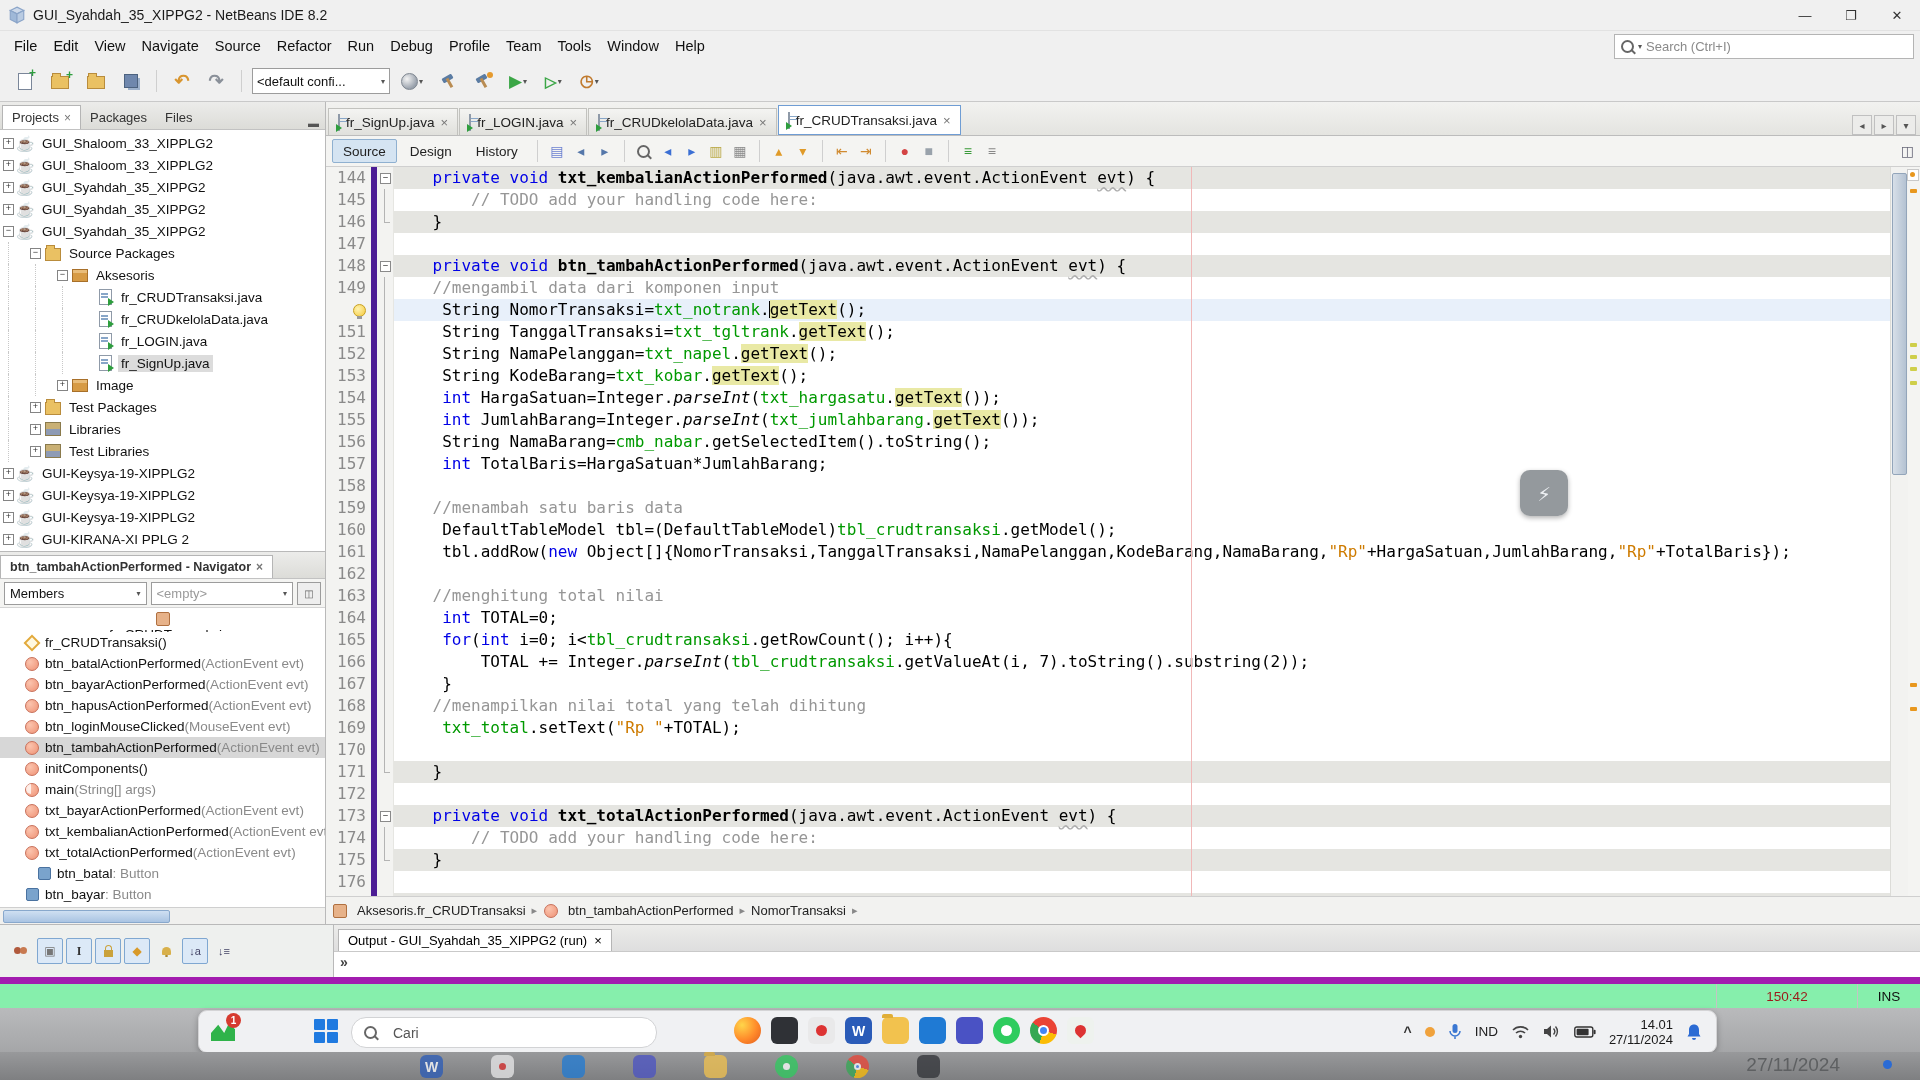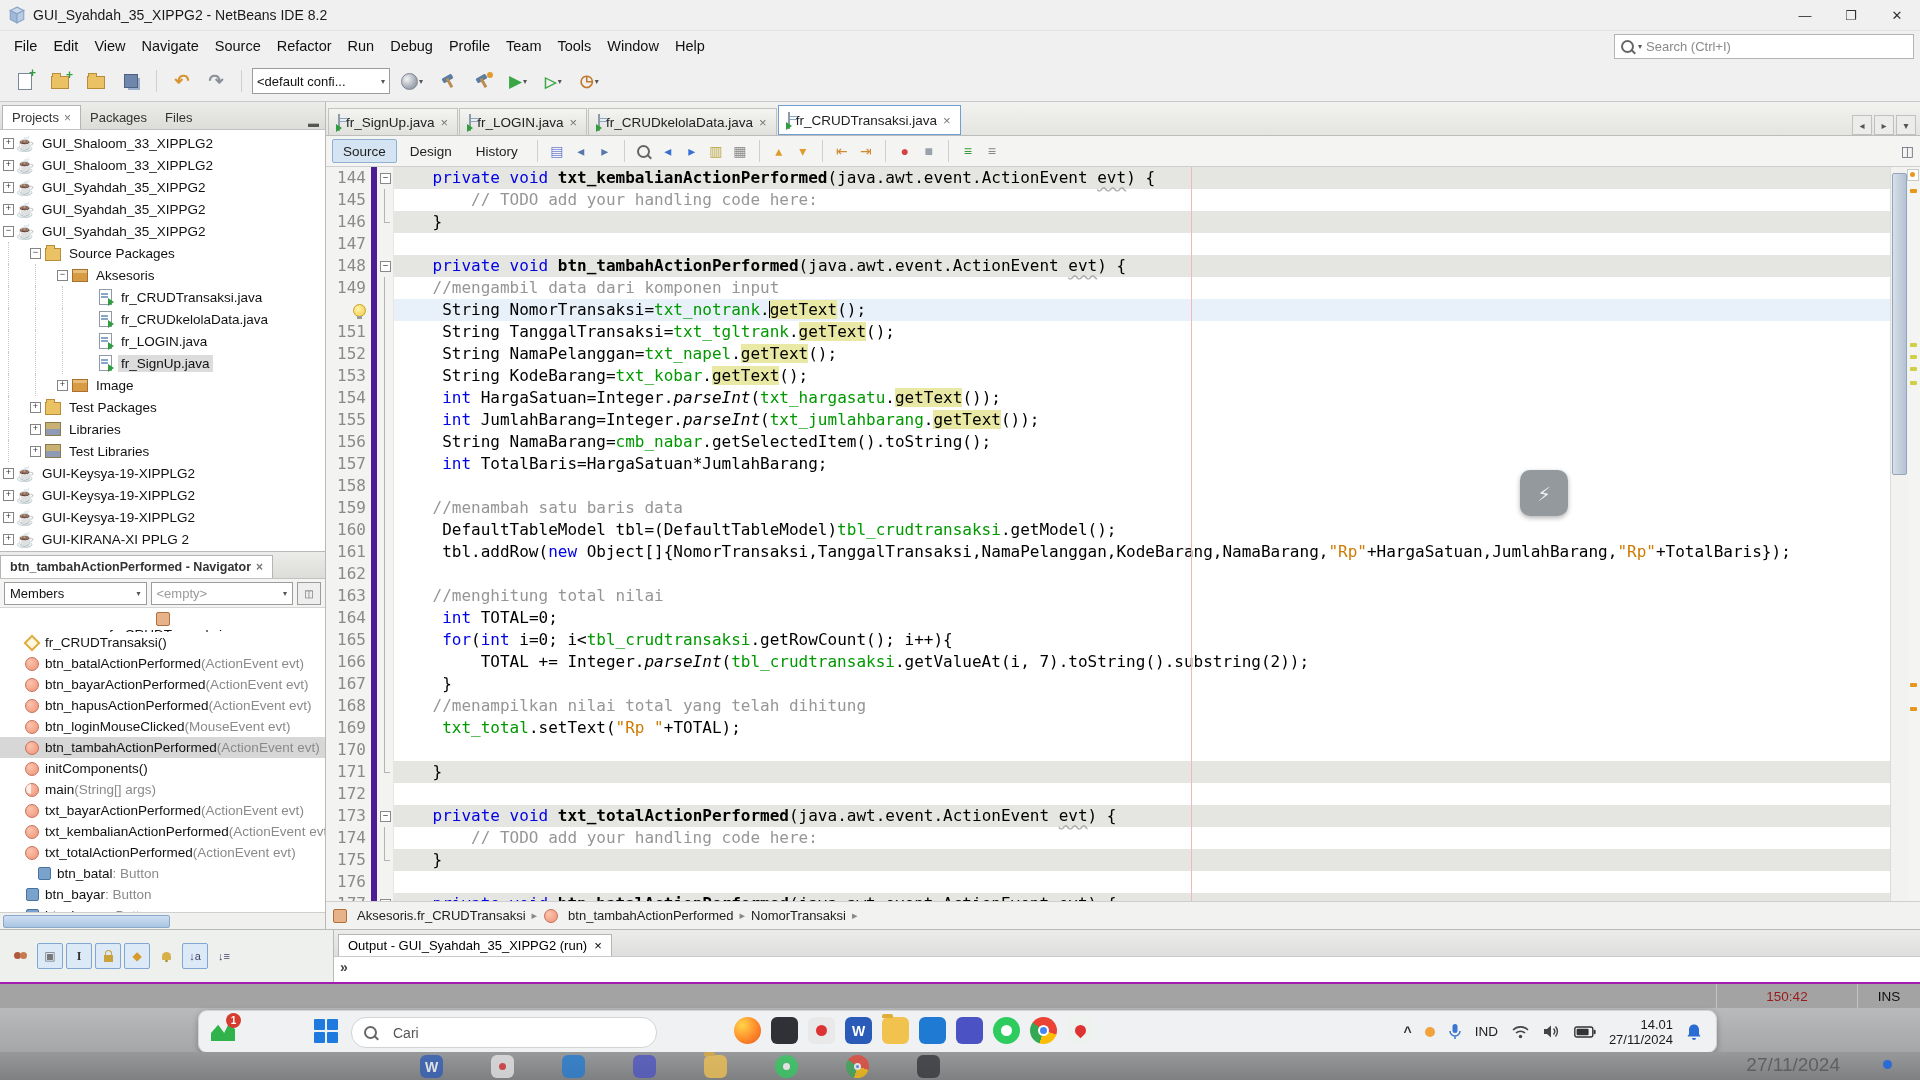--- a/index.html
+++ b/index.html
@@ -140,21 +140,21 @@
   .ppl::before{left:0;} .ppl::after{left:6px;background:#c87a50;}
   .lck{width:9px;height:7px;background:#caa23c;position:relative;margin-top:4px;}
   .lck::before{content:"";position:absolute;left:1px;top:-5px;width:5px;height:5px;border:1.5px solid #caa23c;border-bottom:none;border-radius:4px 4px 0 0;}
   .bel{width:9px;height:8px;background:#d8b04a;border-radius:5px 5px 1px 1px;position:relative;}
   .bel::after{content:"";position:absolute;left:3px;bottom:-2px;width:3px;height:2px;background:#a8842a;border-radius:50%;}
   .outpane{flex:1;display:flex;flex-direction:column;background:#fff;}
   .outtabs{height:26px;background:linear-gradient(#ececea,#dedede);display:flex;align-items:flex-end;padding-left:4px;border-bottom:1px solid #c9c9c9;}
   .outtab{background:#fff;border:1px solid #b5b5b5;border-bottom:none;font-size:13px;padding:3px 9px;display:flex;gap:7px;align-items:center;}
   .outbody{flex:1;background:#fff;display:flex;align-items:flex-start;padding:2px 0 0 6px;font-size:14px;color:#444;font-weight:bold;}
   
-  .statusbar{height:24px;background:#a3a3a3;border-top:2px solid #a21caf;display:flex;align-items:stretch;font-size:13.5px;}
+  .statusbar{height:24px;background:#86efac;border-top:7px solid #a21caf;display:flex;align-items:stretch;font-size:13.5px;}
   .stspacer{flex:1;}
   .stcell{border-left:1px solid #c4c4c4;display:flex;align-items:center;justify-content:center;}
   .stcaret{width:140px;color:#9b1a1a;}
   .stins{width:62px;color:#111;}
   
   .deskband{position:absolute;left:0;top:1008px;width:1920px;height:44px;background:linear-gradient(#b9babc,#a5a6a8);}
   .tbar{position:absolute;left:198px;top:2px;width:1517px;height:41px;background:rgba(243,244,246,.96);border:1px solid #d4d4d6;border-radius:9px;box-shadow:0 2px 6px rgba(0,0,0,.25);}
   .badgeapp{position:absolute;left:12px;top:6px;width:28px;height:28px;}
   .zig{position:absolute;left:0;top:6px;width:24px;height:18px;background:#2fb34a;clip-path:polygon(0 100%,0 55%,30% 10%,55% 55%,75% 0,100% 35%,100% 100%);}
   .badge{position:absolute;right:-2px;top:-4px;width:15px;height:15px;border-radius:50%;background:#d63b2f;color:#fff;font-size:10px;display:flex;align-items:center;justify-content:center;font-weight:bold;}

